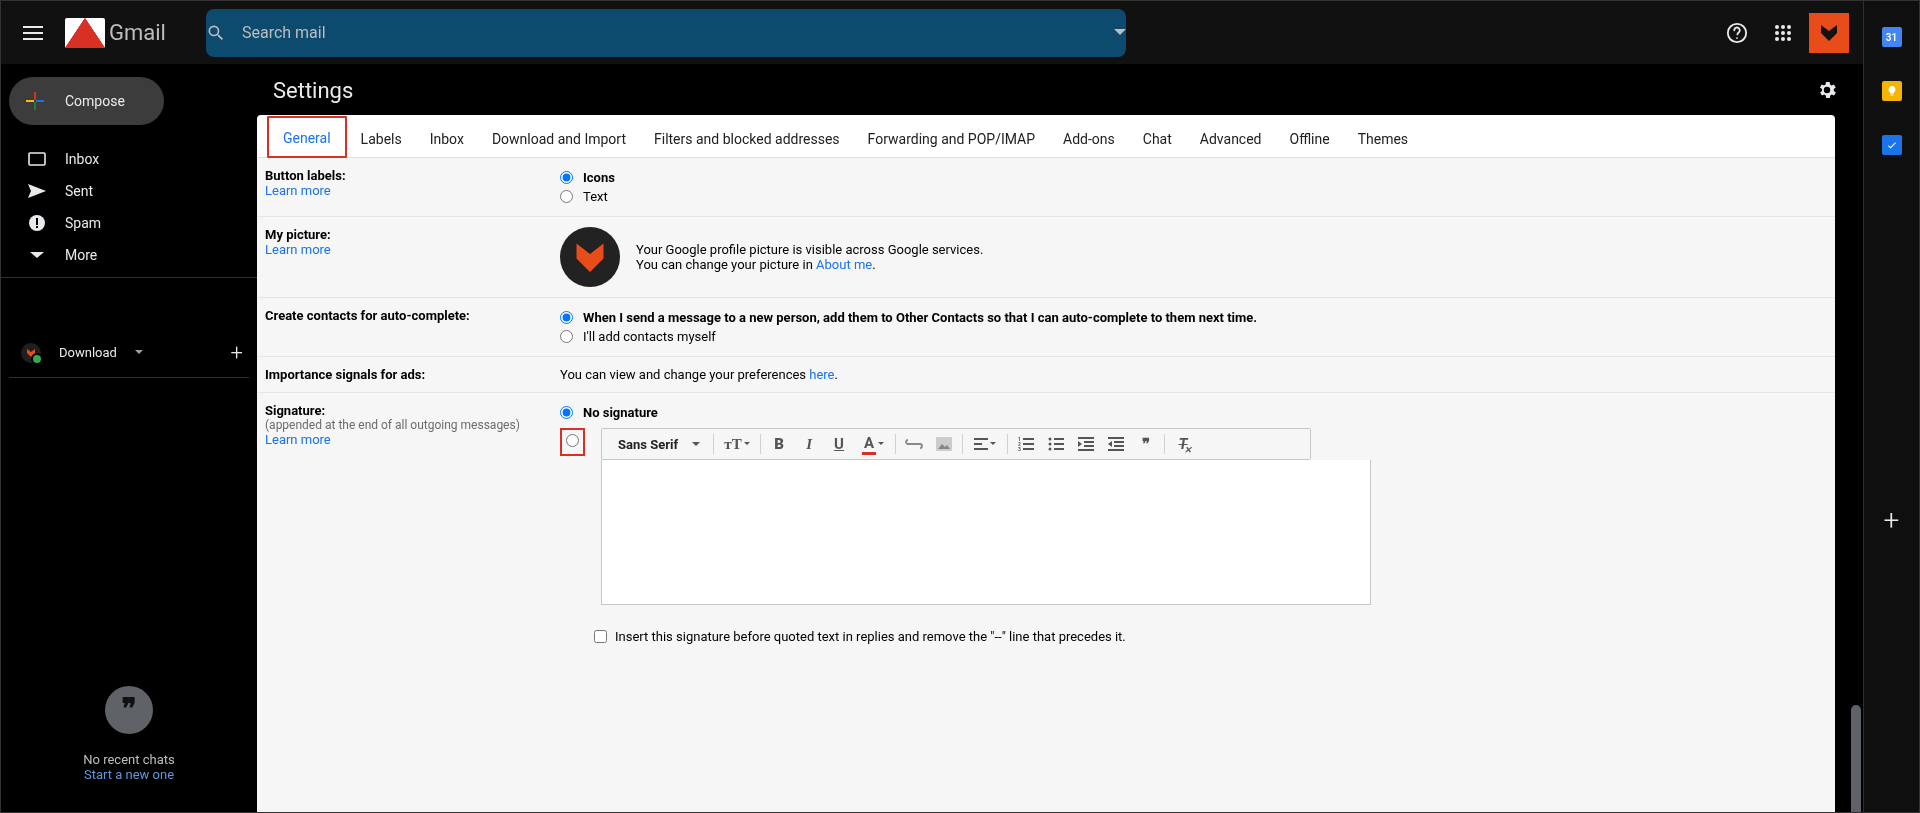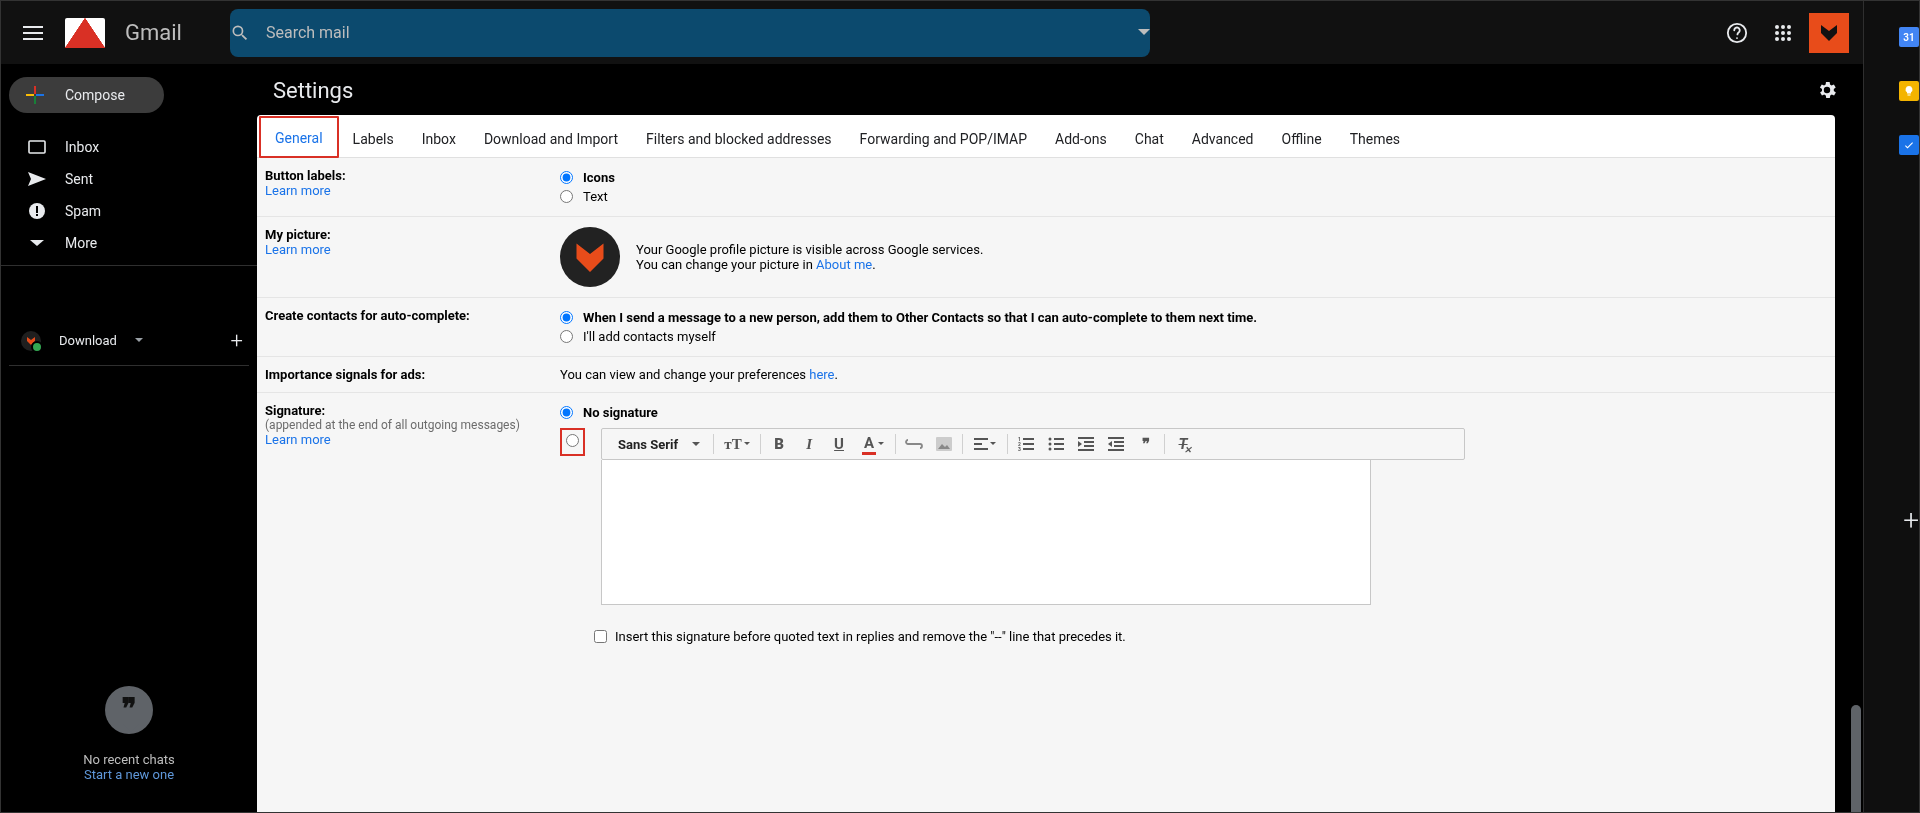--- a/index.html
+++ b/index.html
@@ -2,38 +2,38 @@
 <html><head>
 <meta charset="utf-8">
 <style>
   * { margin:0; padding:0; box-sizing:border-box; font-family:Roboto,Arial,sans-serif; }
   html,body { width:1920px; height:813px; overflow:hidden; background:#000; color:#e8eaed; }
   body { border:1px solid #333; display:flex; }
 
   
   .side-panel {
     width:56px; flex-shrink:0; background:#0f0f0f; display:flex; flex-direction:column;
-    align-items:flex-end; padding-top:26px; gap:34px; border-left:1px solid #2f2f2f;
+    align-items:center; padding-top:26px; gap:34px; border-left:1px solid #2f2f2f;
   }
   .side-panel .box { width:20px; height:20px; display:flex; align-items:center; justify-content:center; border-radius:2px; font-size:10px; font-weight:600;}
   .calendar-icon { background:#4285f4; color:#fff; }
   .keep-icon { background:#f4b400; color:#fff; }
   .tasks-icon { background:#1a73e8; color:#fff; border-radius:50%; }
   .side-plus { color:#e8eaed; font-size:28px; font-weight:300; margin-top:auto; margin-bottom:auto; padding-top:40px;}
 
   
   .app-col { flex:1; display:flex; flex-direction:column; min-width:0; }
 
   
   .header {
     height:64px; background:#111; display:flex; align-items:center; padding:0 8px; gap:8px;
     border-bottom:1px solid #000;
   }
   .menu-icon { width:48px; height:48px; display:flex; align-items:center; justify-content:center; cursor:pointer; }
-  .logo-block { display:flex; align-items:center; gap:20px; margin-right:40px;justify-content:center;}
+  .logo-block { display:flex; align-items:center; gap:4px; margin-right:32px;justify-content:center;}
   .gmail-logo { width:40px; height:30px; background:#fff; position:relative; border-radius:2px;}
   .gmail-logo::before{content:"";position:absolute;left:0;right:0;top:0;bottom:0;
     background:linear-gradient(to bottom right,transparent 49%,#d93025 50%) left/50% 100% no-repeat,
                linear-gradient(to bottom left,transparent 49%,#d93025 50%) right/50% 100% no-repeat;}
   .gmail-word { font-size:22px; color:#bdbdbd; font-weight:400;}
   .search-wrap { position:relative; }
   .search-box {
     width:920px; height:48px; background:#0c4a6e; border-radius:8px; display:flex; align-items:center;
     padding:0 0; gap:16px;
   }
@@ -45,21 +45,21 @@
   .account-icon { width:40px; height:40px; background:#e84c1a; display:flex; align-items:center; justify-content:center; }
 
   
   .body-row { flex:1; display:flex; min-height:0; }
 
   .sidebar {
     width:256px; flex-shrink:0; background:#000; display:flex; flex-direction:column;
     padding-top:12px; color:#e8eaed;
   }
   .compose-btn {
-    height:36px; width:155px; margin-left:8px; background:#3c3c3c; border-radius:24px;
+    height:48px; width:155px; margin-left:8px; background:#3c3c3c; border-radius:24px;
     display:flex; align-items:center; gap:18px; padding:0 22px 0 14px; cursor:pointer;
     box-shadow:0 1px 2px rgba(0,0,0,.4);
   }
   .compose-plus { font-size:24px; font-weight:500; line-height:1;} 
   .nav-list { margin-top:18px; display:flex; flex-direction:column; }
   .nav-item {
     height:32px; display:flex; align-items:center; gap:18px; padding:0 12px 0 26px;
     border-radius:0 16px 16px 0; font-size:14px; color:#e8eaed; cursor:pointer;
   }
   .nav-item .nav-ico { width:20px; height:20px; display:flex; align-items:center; justify-content:center;}
@@ -78,40 +78,40 @@
 
   
   .content { flex:1; display:flex; flex-direction:column; min-width:0; background:#000;}
   .content-header { height:50px; display:flex; align-items:center; padding:0 16px;gap:40px; }
   .content-header h1 { color:#e8eaed; font-size:22px; font-weight:400;}
   .gear { margin-left:auto; }
   .panel { flex:1; background:#fff; color:#202124; border-radius:4px 4px 0 0; margin-right:14px; display:flex; flex-direction:column; min-height:0; overflow:hidden;}
   .scroll-track { width:14px; background:#000; position:relative;}
   .scroll-thumb { position:absolute; left:2px; right:2px; top:590px; height:170px; background:#5f6368; border-radius:6px;}
 
-  .tabs { display:flex; gap:0; padding:0 2px; border-bottom:1px solid #e0e0e0; font-size:14px; color:#202124; align-items:flex-end;}
+  .tabs { display:flex; gap:0; padding:0 10px; border-bottom:1px solid #e0e0e0; font-size:14px; color:#202124; align-items:flex-end;}
   .tab { padding:12px 14px 10px; cursor:pointer; white-space:nowrap;}
   .tab.active { color:#1a73e8; border:2.5px solid #d93025; border-bottom:2.5px solid #d93025; border-radius:1px; position:relative; top:1px;}
   
   .settings-body { flex:1; overflow:hidden; background:#f6f6f6; }
   .settings-body table { width:100%; border-collapse:collapse; font-size:13px; color:#000;}
   .settings-body td { vertical-align:top; padding:10px 8px;}
   .srow td { border-bottom:1px solid #e5e5e5;}
   .label-cell { width:295px; padding-left:12px; font-weight:700;}
   .label-cell .ln { color:#1a73e8; font-weight:400; cursor:pointer;}
   .opt-line { display:flex; align-items:center; gap:10px; font-weight:700; padding:2px 0;}
   .opt-line input {margin:0;}
   .opt-line.unsel { font-weight:400;}
   .avatar-big { width:60px;height:60px;border-radius:50%;background:#222;display:inline-flex;align-items:center;justify-content:center;margin-right:16px;}
   .link { color:#1a73e8; cursor:pointer;}
   .sig-help { color:#6c6c6c; font-weight:400; font-size:12px;}
   .sig-radio-highlight { display:inline-block; border:2.5px solid #d93025; padding:4px;}
   .editor-toolbar {
     border:1px solid #c7c7c7; background:#f6f6f6; height:32px; display:flex; align-items:center;
-    border-radius:2px; padding:0 6px; gap:0; width:864px;
+    border-radius:2px; padding:0 6px; gap:0; width:710px;
   }
   .tb-btn { width:30px; height:28px; display:flex; align-items:center; justify-content:center; color:#555; cursor:pointer; font-size:15px;}
   .tb-sep { width:1px; height:20px; background:#d0d0d0; margin:0 3px;}
   .font-sel { font-size:13px; color:#222; padding:0 10px; display:flex; align-items:center; gap:14px; cursor:pointer;}
   .editor-area { width:770px; height:145px; background:#fff; border:1px solid #c7c7c7; border-top:none;}
   svg { display:block; }
 </style>
 </head>
 <body>
 

